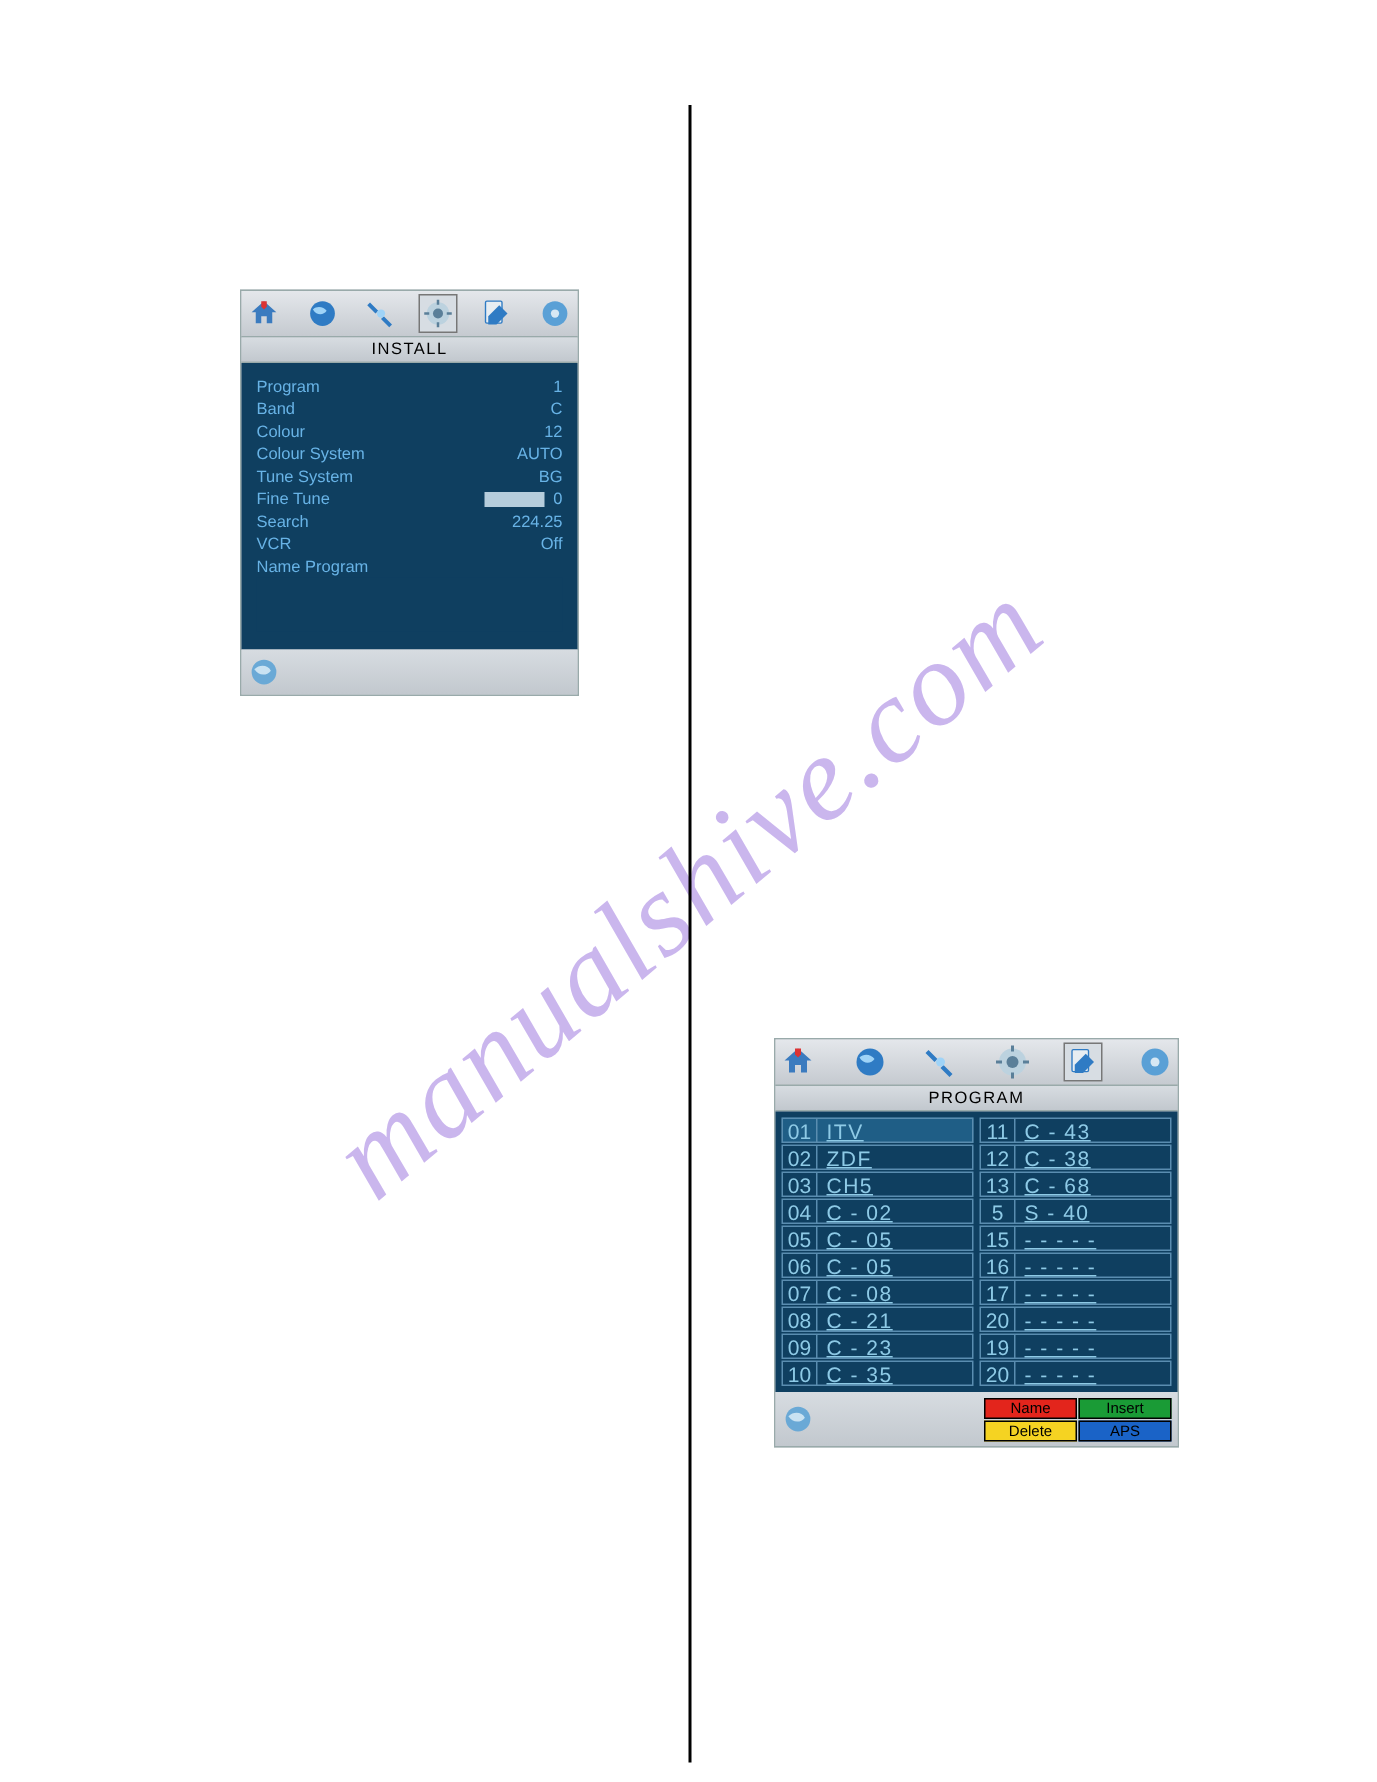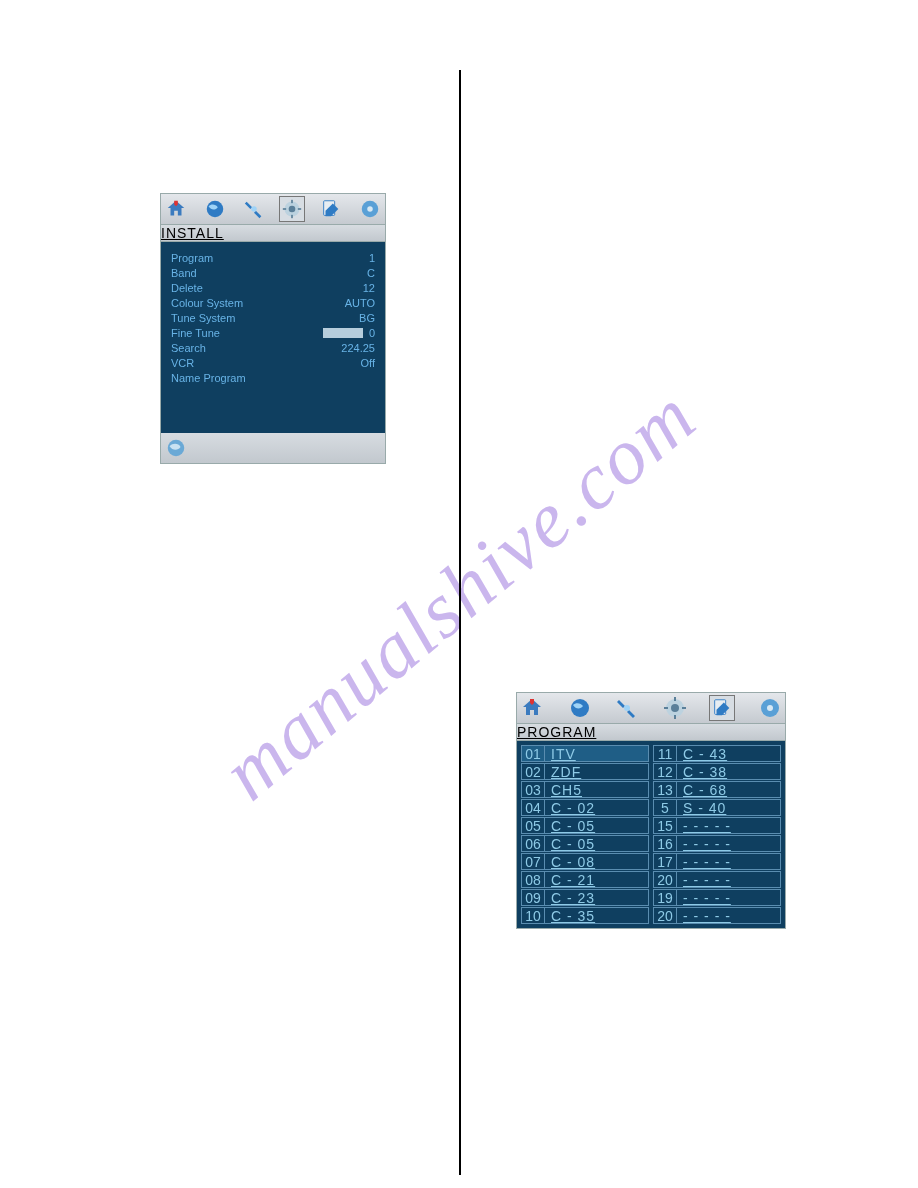--- a/index.html
+++ b/index.html
@@ -66,28 +66,27 @@
     align-items: center;
     justify-content: center;
   }
   .tabbar .icon.sel {
     background: #d7dde3;
     border: 1px solid #777;
     box-sizing: border-box;
   }
   .titlebar {
     height: 16px;
-    text-align: left;
-    font-size: 14px;
+    text-align: center;
+    font-size: 11px;
     color: #000;
     background: linear-gradient(#d7dce1, #c2c8ce);
     border-bottom: 1px solid #9aa;
     line-height: 16px;
     letter-spacing: 1px;
-    text-decoration: underline;
   }
   .install-body {
     background: #0f3f60;
     padding: 8px 10px 12px 10px;
     color: #68b3e6;
     font-size: 11px;
   }
   .install-row {
     display: flex;
     justify-content: space-between;
@@ -251,21 +250,21 @@
     <div class="install-body">
       <div class="install-row">
         <span class="lbl">Program</span>
         <span class="val">1</span>
       </div>
       <div class="install-row">
         <span class="lbl">Band</span>
         <span class="val">C</span>
       </div>
       <div class="install-row">
-        <span class="lbl">Delete</span>
+        <span class="lbl">Colour</span>
         <span class="val">12</span>
       </div>
       <div class="install-row">
         <span class="lbl">Colour System</span>
         <span class="val">AUTO</span>
       </div>
       <div class="install-row">
         <span class="lbl">Tune System</span>
         <span class="val">BG</span>
       </div>
@@ -425,15 +424,29 @@
               <span class="prog-num">19</span>
               <span class="prog-name">- - - - -</span>
             </div>
             <div class="prog-row">
               <span class="prog-num">20</span>
               <span class="prog-name">- - - - -</span>
             </div>
           </div>
       </div>
     </div>
+    <div class="program-bottom">
+      <span class="globe">
+        <svg width="22" height="22" viewBox="0 0 24 24">
+            <circle cx="12" cy="12" r="9" fill="#6aa9d6"></circle>
+            <path fill="#c9e2f2" d="M5 10c4-4 10-3 12 1-3 4-9 4-12-1z"></path>
+          </svg>
+      </span>
+      <div class="btn-grid">
+        <div class="btn btn-red">Name</div>
+        <div class="btn btn-green">Insert</div>
+        <div class="btn btn-yellow">Delete</div>
+        <div class="btn btn-blue">APS</div>
+      </div>
+    </div>
   </div>
 
 </div>
 
 </body></html>

